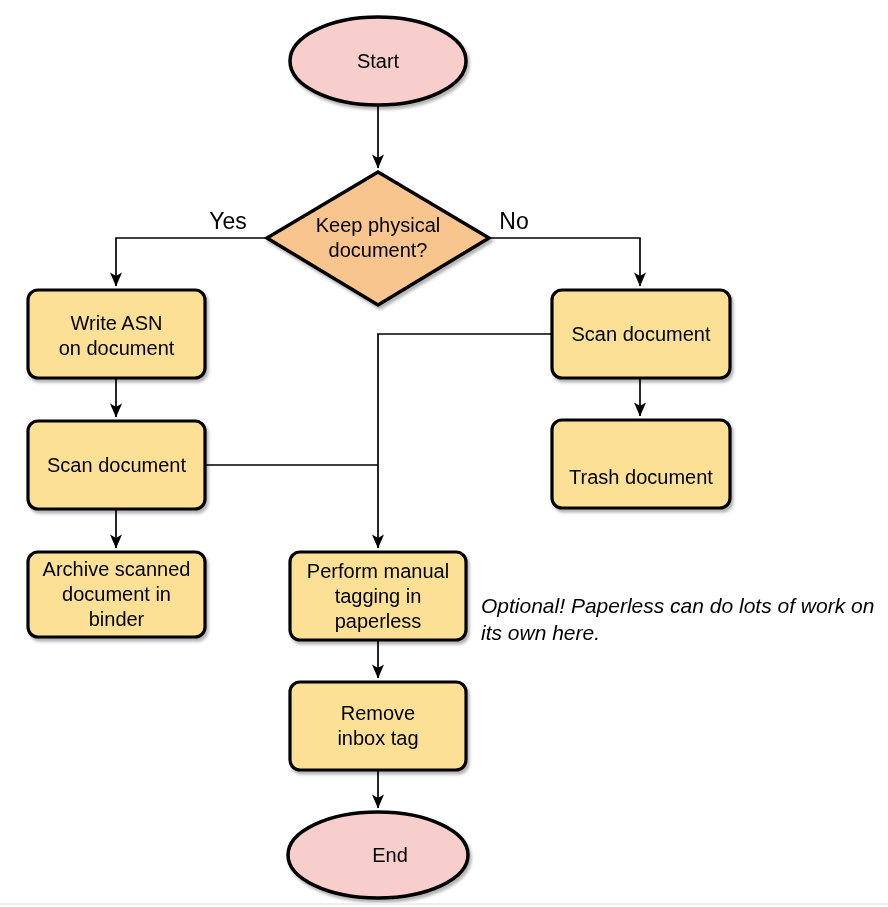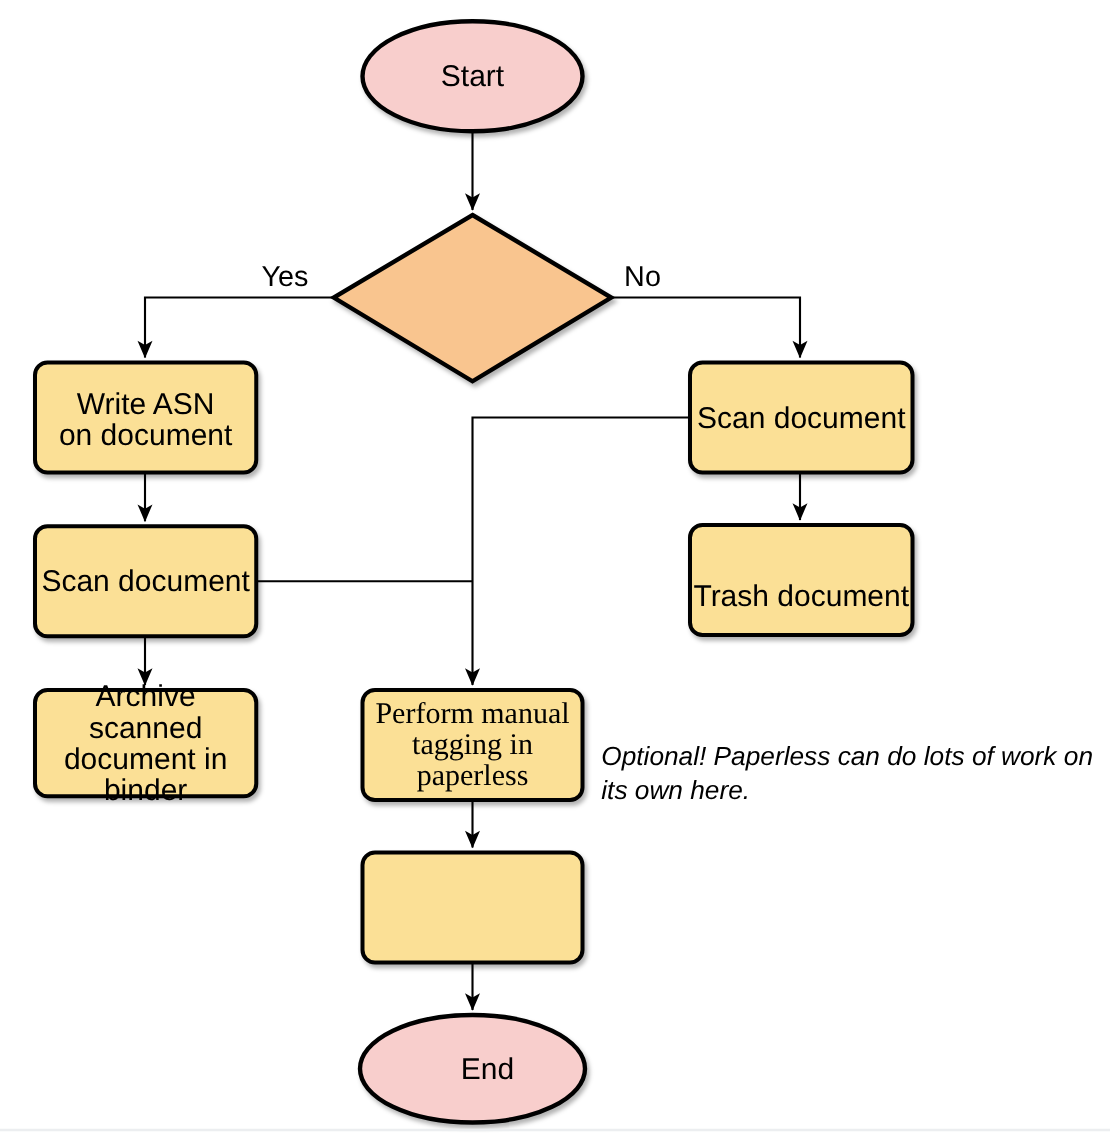--- a/index.html
+++ b/index.html
@@ -32,21 +32,21 @@
   .terminal { stroke-width: 3.5; }
   .decision { stroke-width: 3.5; }
   .process  { stroke-width: 3.2; }
   .label {
     position: absolute;
     display: flex;
     align-items: center;
     justify-content: center;
     text-align: center;
     color: #000000;
-    font-size: 24px;
+    font-size: 20px;
     line-height: 25px;
     white-space: pre-line;
     pointer-events: none;
   }
   .edge-label {
     position: absolute;
     display: flex;
     align-items: center;
     justify-content: center;
     color: #000000;
@@ -118,38 +118,42 @@
       <rect class="shape process" x="290" y="552" width="176" height="88" rx="10" ry="10" fill="#FBE096"></rect>
 
       <rect class="shape process" x="290" y="682" width="176" height="88" rx="10" ry="10" fill="#FBE096"></rect>
 
       <ellipse class="shape terminal" cx="378" cy="855" rx="90" ry="43" fill="#F8CECC"></ellipse>
     </g>
   </svg>
 
   <div class="label" style="left:289px; top:17px; width:178px; height:88px;">Start</div>
 
+  <div class="label" style="left:273px; top:196px; width:210px; height:84px;">Keep physical
+document?</div>
 
   <div class="label" style="left:28px; top:290px; width:177px; height:92px;">Write ASN
 on document</div>
 
   <div class="label" style="left:28px; top:421px; width:177px; height:88px;">Scan document</div>
 
   <div class="label" style="left:28px; top:552px; width:177px; height:85px;">Archive scanned
 document in
 binder</div>
 
   <div class="label" style="left:552px; top:290px; width:178px; height:88px;">Scan document</div>
 
   <div class="label" style="left:552px; top:420px; width:178px; height:114px;">Trash document</div>
 
-  <div class="label" style="left:290px; top:552px; width:176px; height:88px;font-family:Liberation Serif, serif;">Perform manual
+  <div class="label" style="left:290px; top:552px; width:176px; height:88px;">Perform manual
 tagging in
 paperless</div>
 
+  <div class="label" style="left:290px; top:682px; width:176px; height:88px;">Remove
+inbox tag</div>
 
   <div class="label" style="left:300px; top:812px; width:180px; height:86px;">End</div>
 
   <div class="edge-label" style="left:198px; top:208px; width:60px; height:26px;">Yes</div>
 
   <div class="edge-label" style="left:484px; top:208px; width:60px; height:26px;">No</div>
 
   <div class="note">Optional! Paperless can do lots of work on
 its own here.</div>
 

